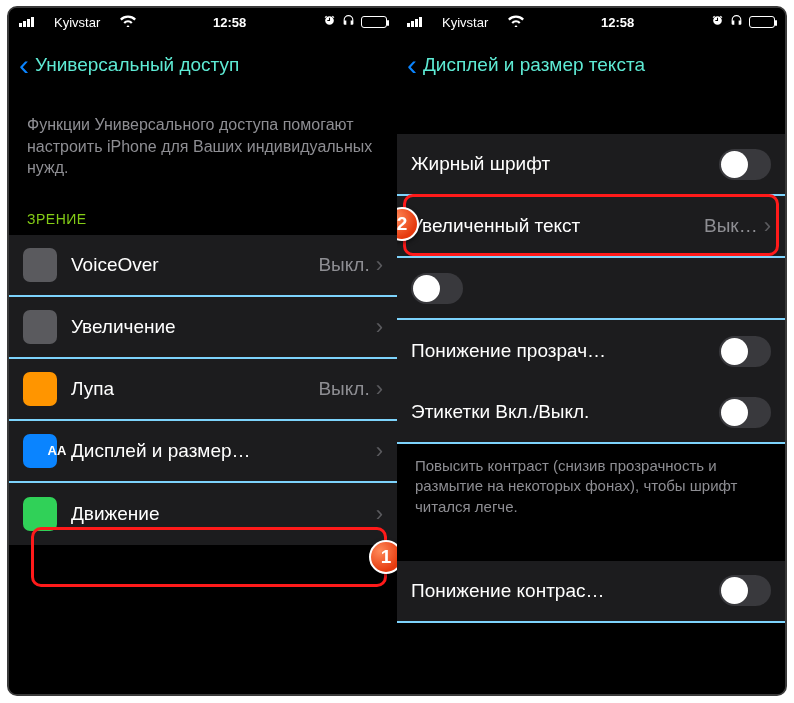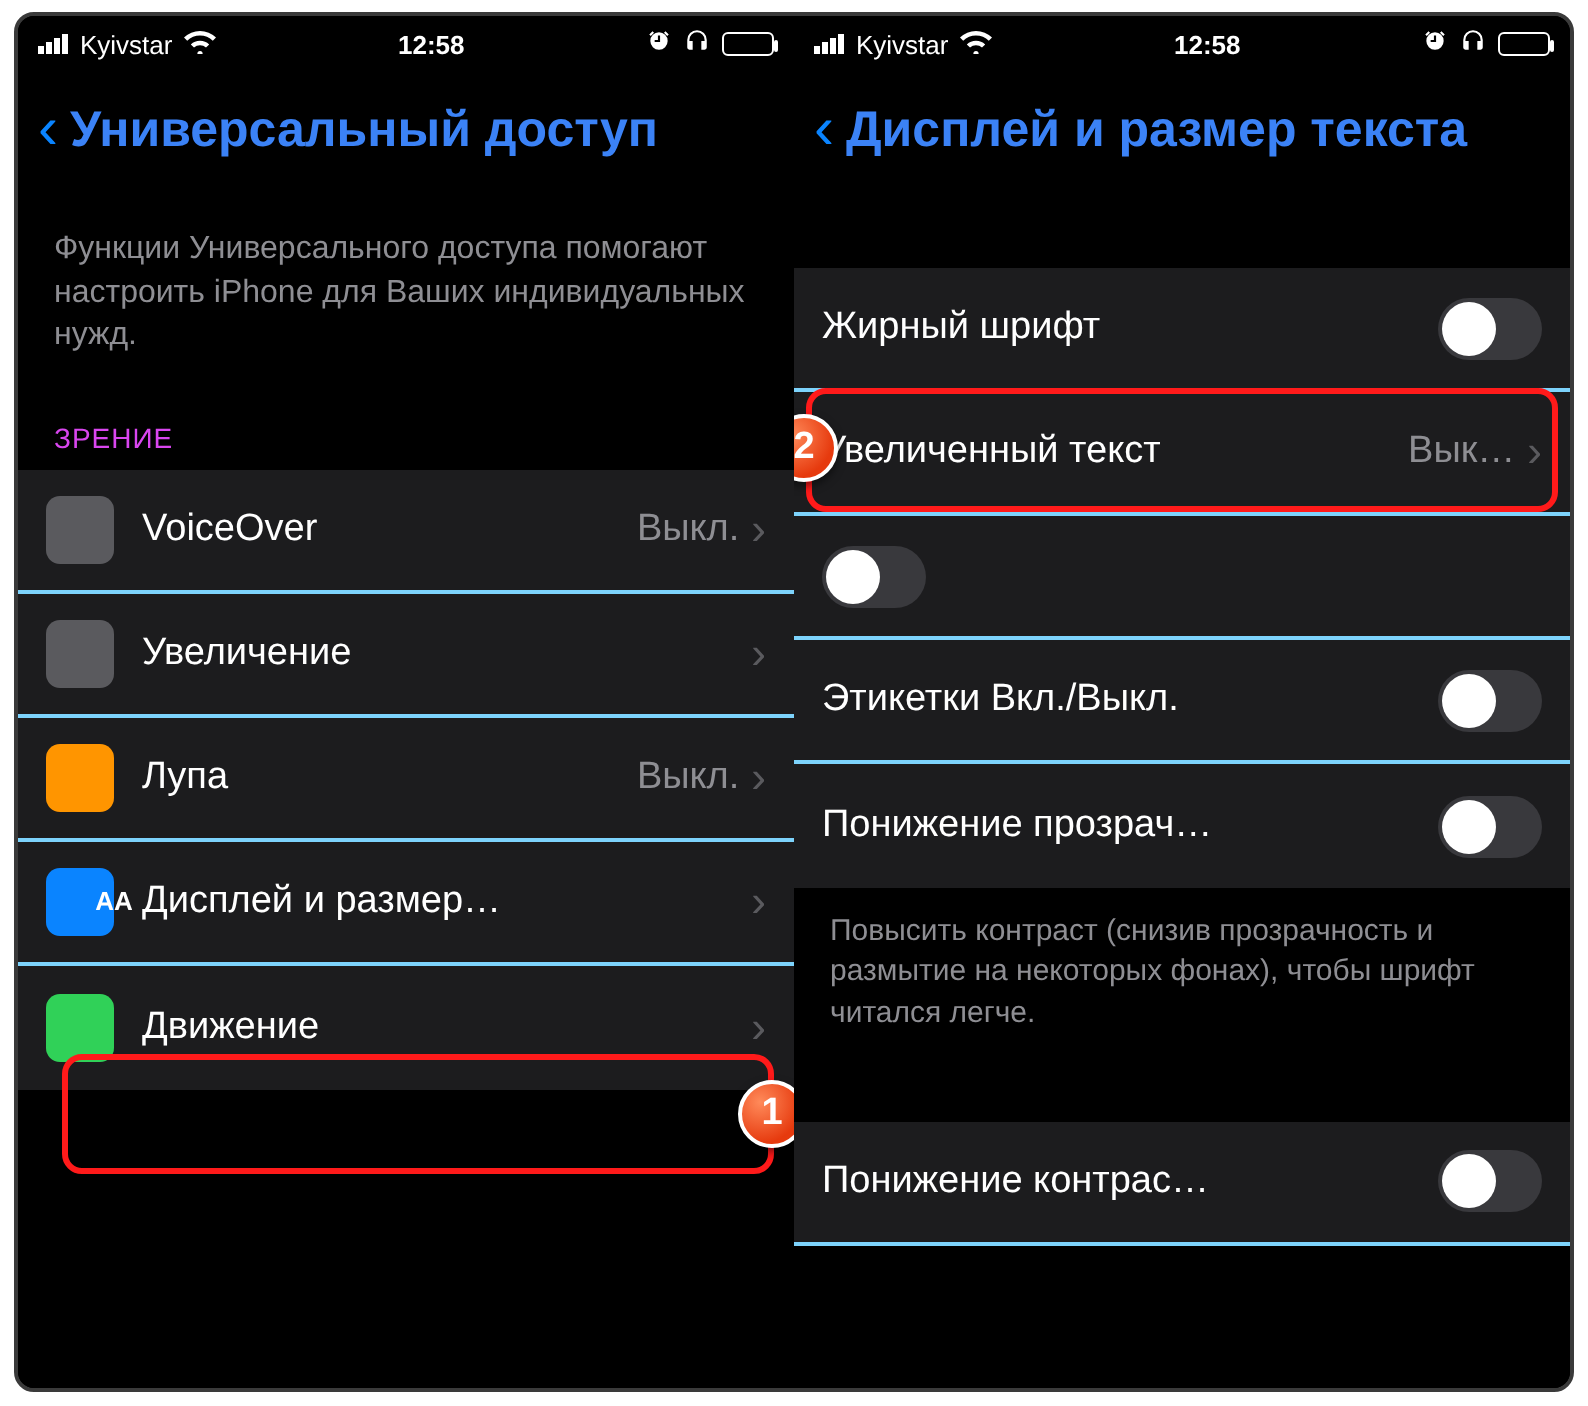--- a/index.html
+++ b/index.html
@@ -29,52 +29,52 @@
   overflow: hidden;
 }
 .statusbar {
   height: 28px;
   display: flex;
   align-items: center;
   padding: 0 10px;
   font-size: 13px;
   color: #fff;
 }
-.sb-left { display: flex; align-items: center; gap: 6px; }
+.sb-left { display: flex; align-items: center; gap: 20px; }
 .sb-center { flex: 1; text-align: center; font-weight: 600; }
 .sb-right { display: flex; align-items: center; gap: 6px; }
 .navbar {
   height: 58px;
   display: flex;
   align-items: center;
   padding: 0 10px;
   position: relative;
 }
 .back-chevron {
   color: #0a84ff;
   font-size: 30px;
   margin-right: 6px;
   line-height: 1;
 }
 .nav-title {
-  font-size: 25px;
-  font-weight: 700;
-  color: #3b82f6;
+  font-size: 19px;
+  font-weight: 400;
+  color: #5eead4;
 }
 .content {
   padding-top: 20px;
 }
 .intro {
   color: #8e8e93;
   font-size: 16px;
   padding: 0 18px 20px;
   line-height: 1.35;
 }
 .section-header {
-  color: #d946ef;
+  color: #84cc16;
   font-size: 14px;
   padding: 12px 18px 8px;
   letter-spacing: 0.5px;
 }
 .row {
   background: #1c1c1e;
   display: flex;
   align-items: center;
   height: 62px;
   padding: 0 14px;
@@ -326,27 +326,27 @@
       <div class="row">
         <div class="row-label" style="flex:0 0 auto; margin-right:8px">Увеличенный текст</div>
         <div class="row-value" style="flex:1; text-align:right; overflow:hidden; text-overflow:ellipsis">Вык…</div>
         <span class="chevron">›</span>
       </div>
 
       <div class="row">
         <div class="switch"></div>
       </div>
 
-      <div class="row">
-        <div class="row-label">Этикетки Вкл./Выкл.</div>
-        <div class="switch"></div>
-      </div>
-
       <div class="row last">
         <div class="row-label">Понижение прозрач…</div>
+        <div class="switch"></div>
+      </div>
+
+      <div class="row">
+        <div class="row-label">Этикетки Вкл./Выкл.</div>
         <div class="switch"></div>
       </div>
 
       <div class="footer-note">Повысить контраст (снизив прозрачность и размытие на некоторых фонах), чтобы шрифт читался легче.</div>
 
       <div class="spacer"></div>
 
       <div class="row">
         <div class="row-label">Понижение контрас…</div>
         <div class="switch"></div>

